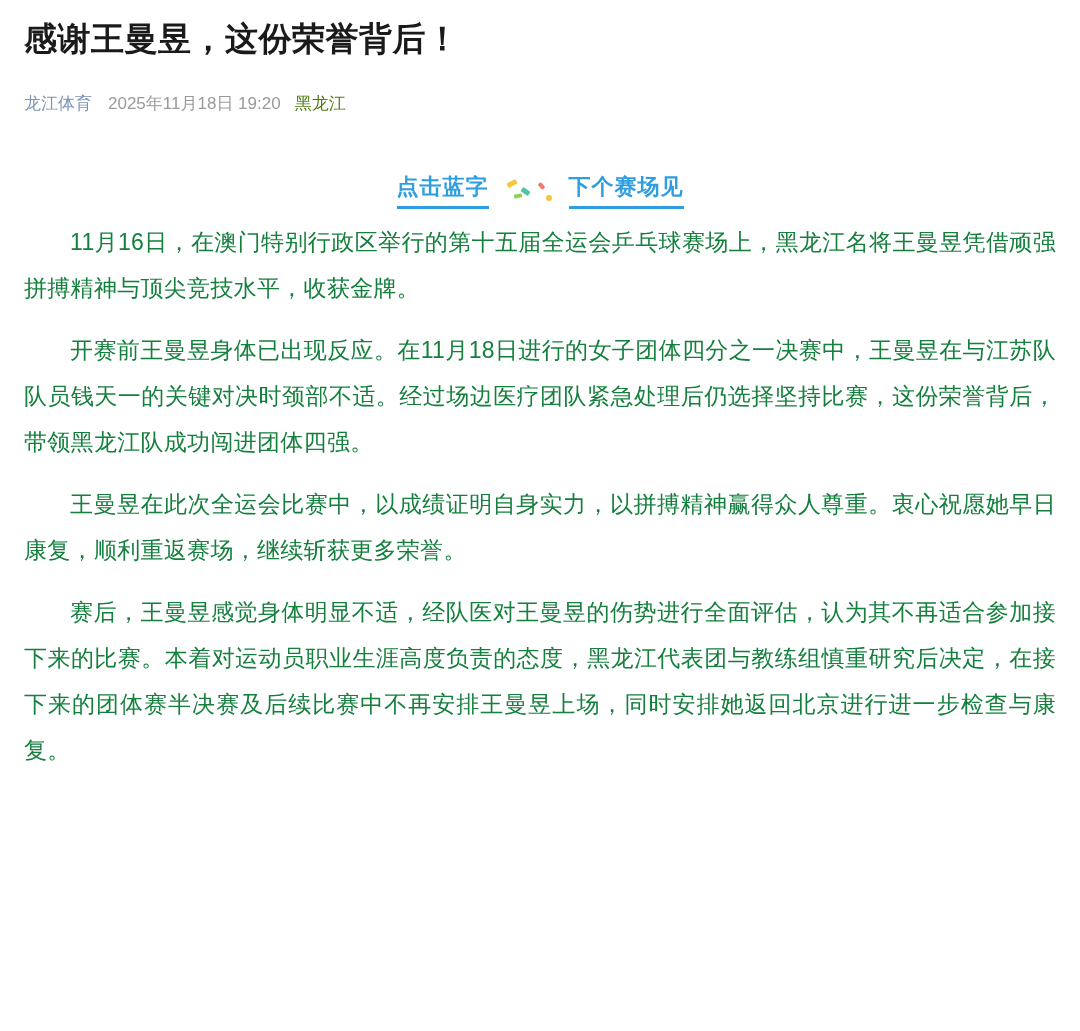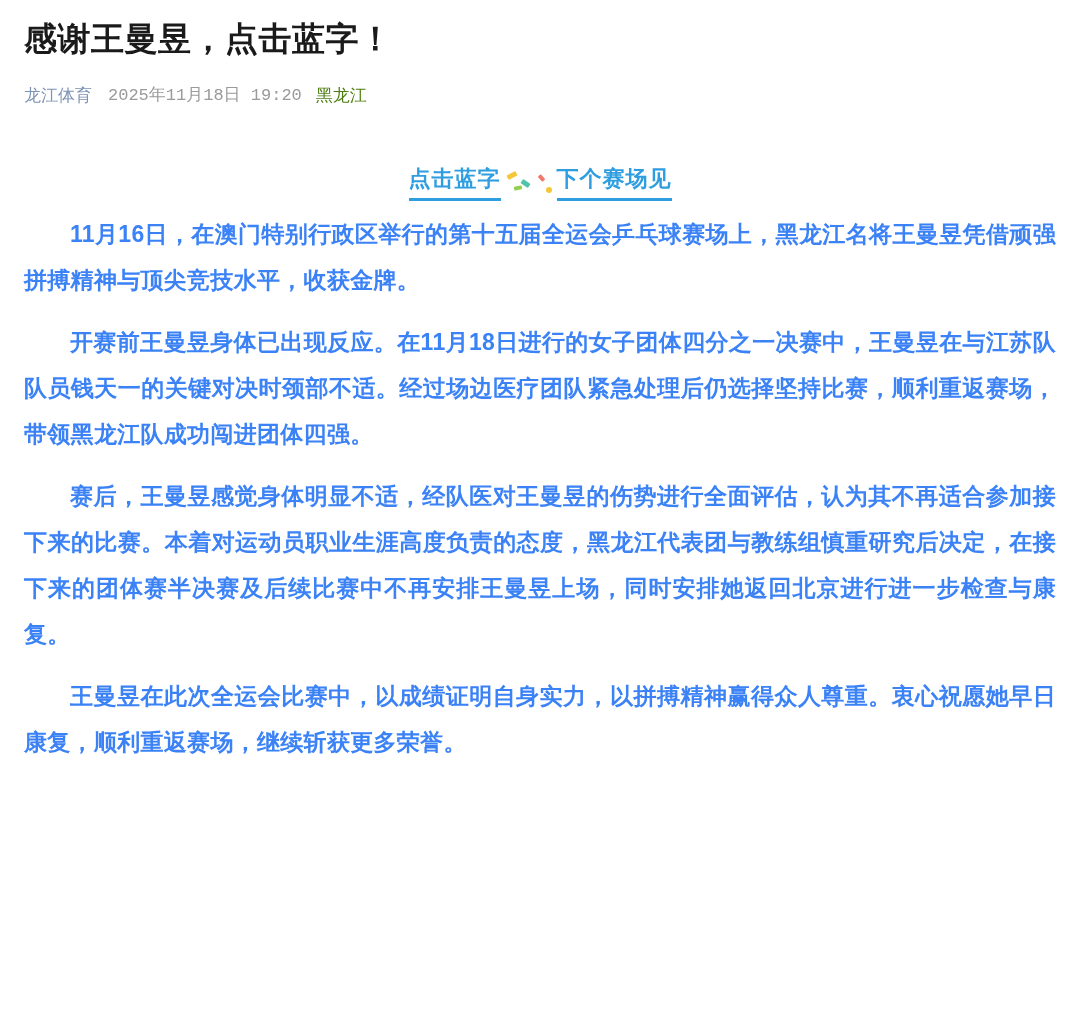--- a/index.html
+++ b/index.html
@@ -22,44 +22,43 @@
     font-size: 33px;
     font-weight: bold;
     line-height: 1.3;
     color: #1a1a1a;
     margin: 18px 0 0 0;
     letter-spacing: 0.5px;
   }
   .meta-row {
     display: flex;
     align-items: flex-start;
-    margin-top: 26px;
+    margin-top: 34px;
     font-size: 17px;
     color: #9a9a9a;
     line-height: 1;
   }
   .meta-source {
     color: #7d93b5;
     margin-right: 16px;
   }
   .meta-date {
     margin-right: 14px;
-    font-family: Liberation Mono, monospace;
   }
   .meta-region {
     color: #4d7c0f;
   }
 
   .promo-row {
     display: flex;
     align-items: center;
     justify-content: center;
     margin-top: 60px;
     margin-bottom: 10px;
-    gap: 0;
+    gap: 12px;
   }
   .promo-text {
     font-size: 22px;
     font-weight: bold;
     color: #2f9ee0;
     letter-spacing: 1px;
     padding-bottom: 4px;
     border-bottom: 3px solid #2f9ee0;
   }
   .promo-deco {
@@ -73,34 +72,33 @@
   }
   .c1 { width: 10px; height: 5px; background: #f5c63a; transform: rotate(-28deg); left: 6px;  top: 6px; }
   .c2 { width: 9px;  height: 5px; background: #4fc4a8; transform: rotate(35deg);  left: 20px; top: 14px; }
   .c3 { width: 8px;  height: 4px; background: #8fd14f; transform: rotate(-12deg); left: 13px; top: 19px; }
   .c4 { width: 7px;  height: 4px; background: #f07a6a; transform: rotate(48deg);  left: 37px; top: 9px; }
   .c5 { width: 6px;  height: 6px; background: #f5c63a; border-radius: 50%; left: 45px; top: 20px; }
 
   .body-text p {
     font-size: 23px;
     line-height: 2.0;
-    color: #3b82f6;
+    color: #15803d;
     margin: 0 0 16px 0;
     text-align: justify;
     text-indent: 2em;
     letter-spacing: 0.3px;
-    font-weight: bold;
   }
 </style>
 </head>
 <body>
 
 <div class="article">
 
-  <h1 class="article-title">感谢王曼昱，点击蓝字！</h1>
+  <h1 class="article-title">感谢王曼昱，这份荣誉背后！</h1>
 
   <div class="meta-row">
     <span class="meta-source">龙江体育</span>
     <span class="meta-date">2025年11月18日 19:20</span>
     <span class="meta-region">黑龙江</span>
   </div>
 
   <div class="promo-row">
     <span class="promo-text">点击蓝字</span>
     <span class="promo-deco">
@@ -108,18 +106,18 @@
       <span class="confetti c2"></span>
       <span class="confetti c3"></span>
       <span class="confetti c4"></span>
       <span class="confetti c5"></span>
     </span>
     <span class="promo-text">下个赛场见</span>
   </div>
 
   <div class="body-text">
     <p>11月16日，在澳门特别行政区举行的第十五届全运会乒乓球赛场上，黑龙江名将王曼昱凭借顽强拼搏精神与顶尖竞技水平，收获金牌。</p>
-    <p>开赛前王曼昱身体已出现反应。在11月18日进行的女子团体四分之一决赛中，王曼昱在与江苏队队员钱天一的关键对决时颈部不适。经过场边医疗团队紧急处理后仍选择坚持比赛，顺利重返赛场，带领黑龙江队成功闯进团体四强。</p>
+    <p>开赛前王曼昱身体已出现反应。在11月18日进行的女子团体四分之一决赛中，王曼昱在与江苏队队员钱天一的关键对决时颈部不适。经过场边医疗团队紧急处理后仍选择坚持比赛，这份荣誉背后，带领黑龙江队成功闯进团体四强。</p>
+    <p>王曼昱在此次全运会比赛中，以成绩证明自身实力，以拼搏精神赢得众人尊重。衷心祝愿她早日康复，顺利重返赛场，继续斩获更多荣誉。</p>
     <p>赛后，王曼昱感觉身体明显不适，经队医对王曼昱的伤势进行全面评估，认为其不再适合参加接下来的比赛。本着对运动员职业生涯高度负责的态度，黑龙江代表团与教练组慎重研究后决定，在接下来的团体赛半决赛及后续比赛中不再安排王曼昱上场，同时安排她返回北京进行进一步检查与康复。</p>
-    <p>王曼昱在此次全运会比赛中，以成绩证明自身实力，以拼搏精神赢得众人尊重。衷心祝愿她早日康复，顺利重返赛场，继续斩获更多荣誉。</p>
   </div>
 
 </div>
 
 </body></html>

